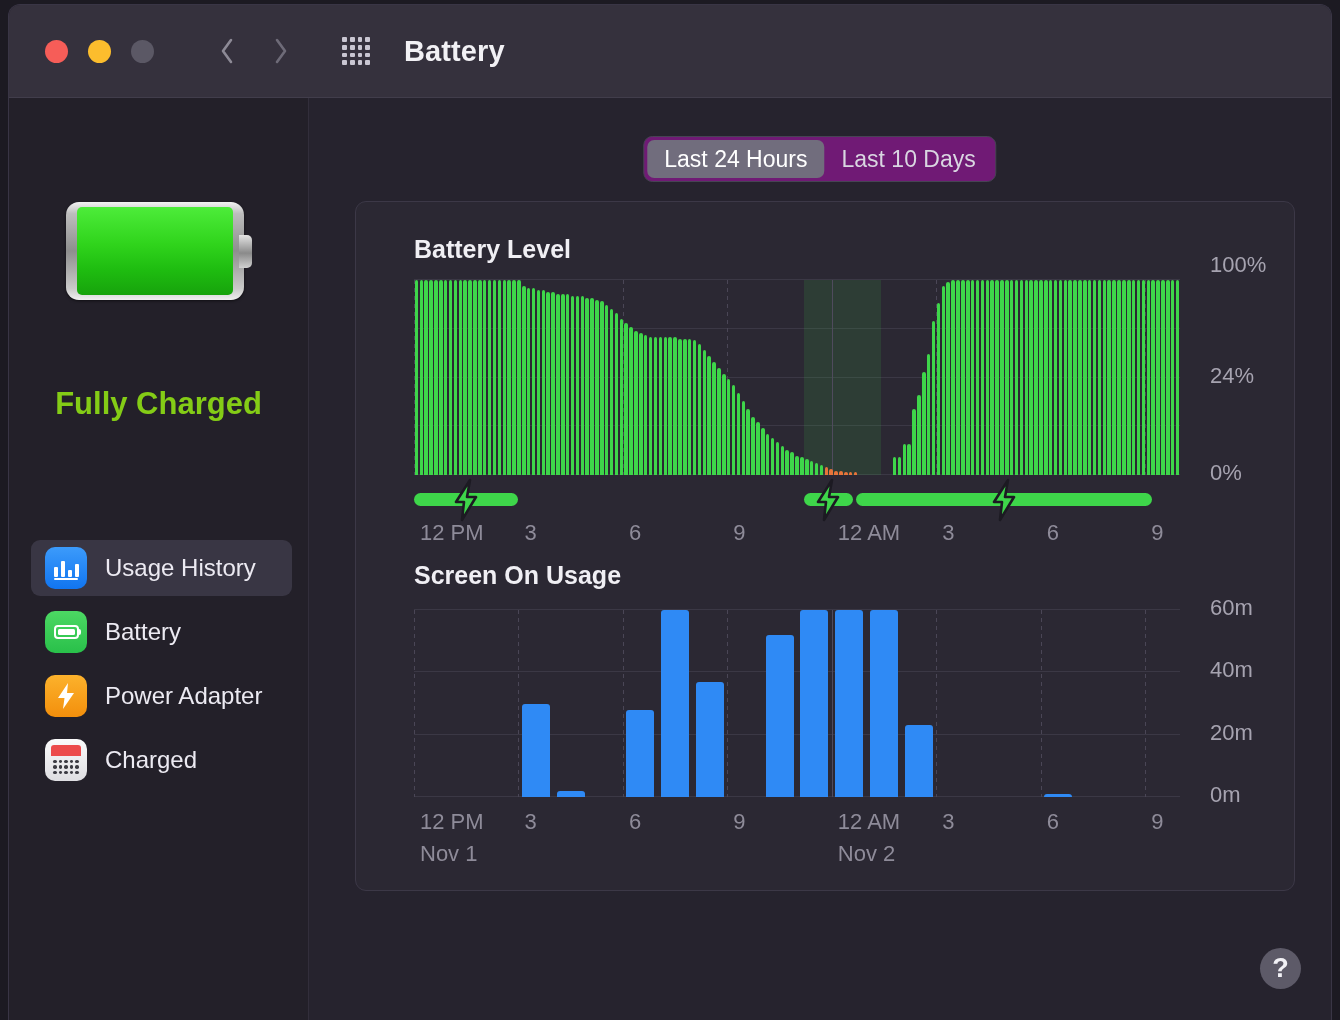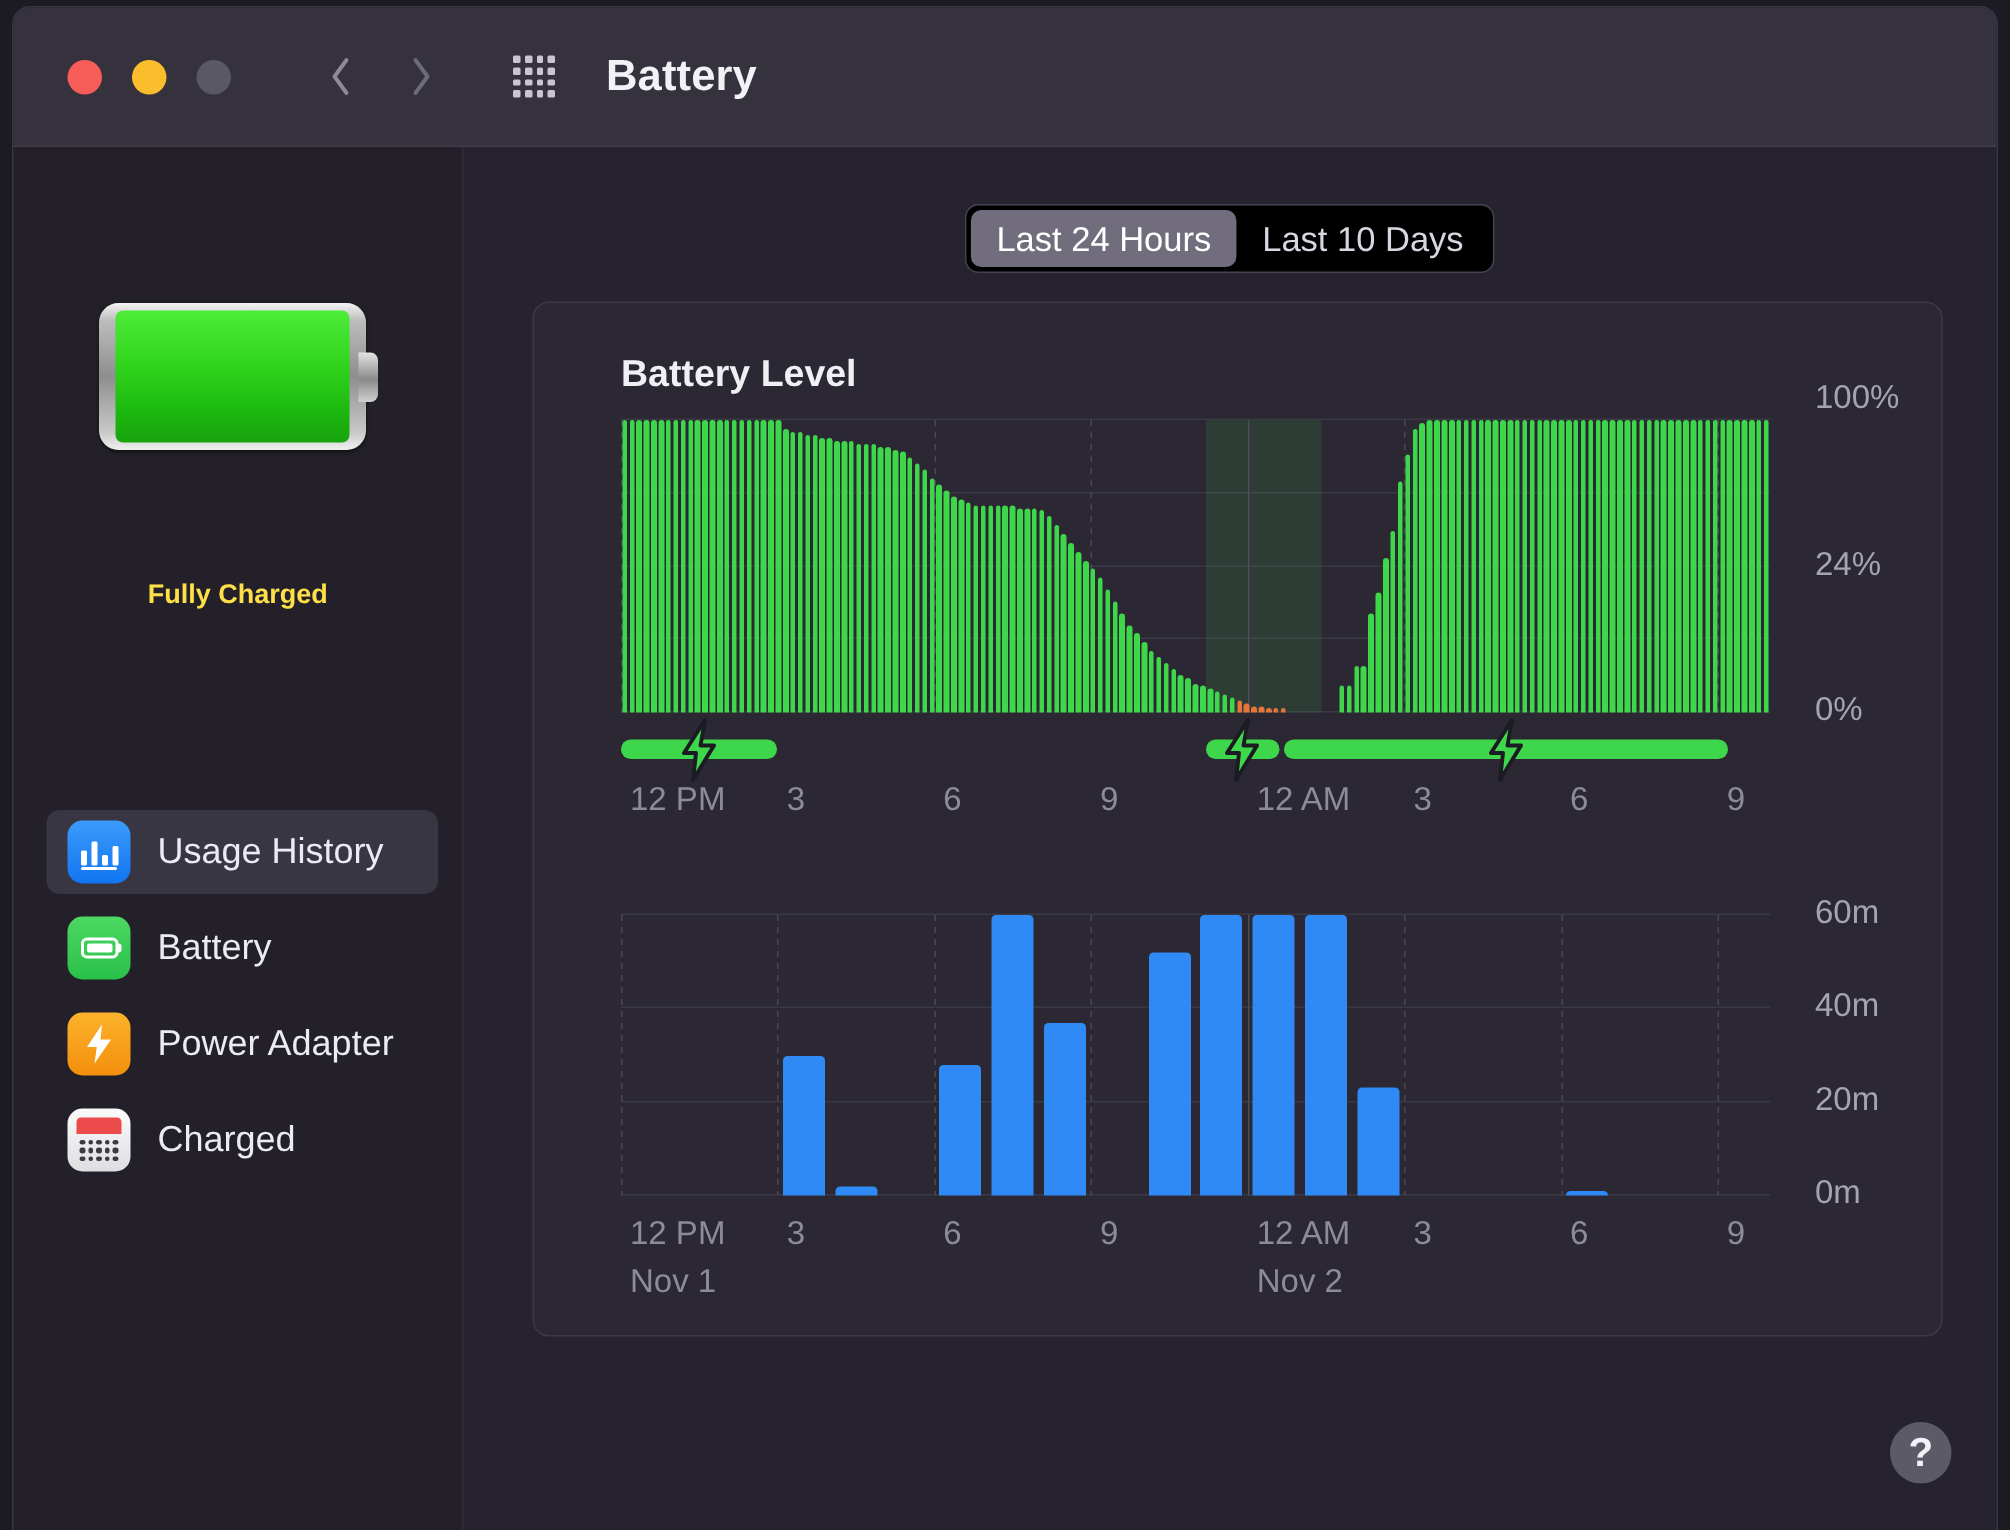--- a/index.html
+++ b/index.html
@@ -87,21 +87,21 @@
     border-radius: 5px;
     background: linear-gradient(180deg,#4dec3a 0%,#30d41c 42%,#1ebc10 72%,#17a30c 100%);
   }
   .batt-nub {
     position: absolute; right: 0; top: 33px; width: 13px; height: 33px;
     border-radius: 0 5px 5px 0;
     background: linear-gradient(180deg,#e4e4e4,#8a8a8a 55%,#d0d0d0);
   }
   .status-title {
     position: absolute; left: 0; right: 0; top: 288px;
-    text-align: center; font-size: 18px; font-weight: bold; color: #fde047;
+    text-align: center; font-size: 31px; font-weight: bold; color: #84cc16;
   }
   .status-sub {
     position: absolute; left: 0; right: 0; top: 330px;
     text-align: center; font-size: 23px; color: #b9b6c2;
   }
 
   .navlist { position: absolute; left: 22px; right: 16px; top: 442px; }
   .navitem {
     display: flex; align-items: center; gap: 18px;
     height: 56px; padding: 0 14px; border-radius: 9px; margin-bottom: 8px;
@@ -123,21 +123,21 @@
   .ic-sched .top { position: absolute; left: 6px; right: 6px; top: 6px; height: 11px; background: #ec4b4b; border-radius: 3px 3px 0 0; }
   .ic-sched .dots { position: absolute; left: 8px; right: 8px; top: 21px; bottom: 7px;
     display: grid; grid-template-columns: repeat(5,1fr); grid-template-rows: repeat(3,1fr); gap: 2px; }
   .ic-sched .dots i { background: #3b3b42; border-radius: 50%; display: block; }
 
   
   .content { flex: 1; position: relative; background: #26232e; }
 
   .segmented {
     position: absolute; left: 50%; transform: translateX(-50%); top: 38px;
-    display: flex; background: #000000; border: 1px solid #474354;
+    display: flex; background: #701a75; border: 1px solid #474354;
     border-radius: 9px; padding: 3px; height: 46px;
   }
   .seg { display: flex; align-items: center; padding: 0 17px; font-size: 23px;
          color: #d9d6e1; border-radius: 7px; }
   .seg.active { background: #716d7d; color: #ffffff; }
 
   .panel {
     position: absolute; left: 46px; top: 103px; width: 940px; height: 690px;
     background: #2b2833; border: 1px solid #3c3847; border-radius: 11px;
   }
@@ -476,20 +476,21 @@
               <div class="xtick" style="left: 272.909px; top: 318px;">6</div>
               <div class="xtick" style="left: 377.364px; top: 318px;">9</div>
               <div class="xtick" style="left: 481.818px; top: 318px;">12 AM</div>
               <div class="xtick" style="left: 586.273px; top: 318px;">3</div>
               <div class="xtick" style="left: 690.727px; top: 318px;">6</div>
               <div class="xtick" style="left: 795.182px; top: 318px;">9</div>
             </div>
         </div>
 
         <div style="position:absolute;left:0;top:326px;width:100%;height:364px;">
+          <div class="chart-title" style="position:absolute;left:58px;top:33px;">Screen On Usage</div>
           <div class="plot" id="plot-screen" style="left:58px;top:82px;width:766px;height:187px;">
               <div class="gridline" style="bottom: 0px;"></div>
               <div class="gridline" style="bottom: 62.3333px;"></div>
               <div class="gridline" style="bottom: 124.667px;"></div>
               <div class="gridline" style="bottom: 187px;"></div>
               <div class="vline" style="left: 0px;"></div>
               <div class="vline" style="left: 104.455px;"></div>
               <div class="vline" style="left: 208.909px;"></div>
               <div class="vline" style="left: 313.364px;"></div>
               <div class="vline solid" style="left: 417.818px;"></div>

